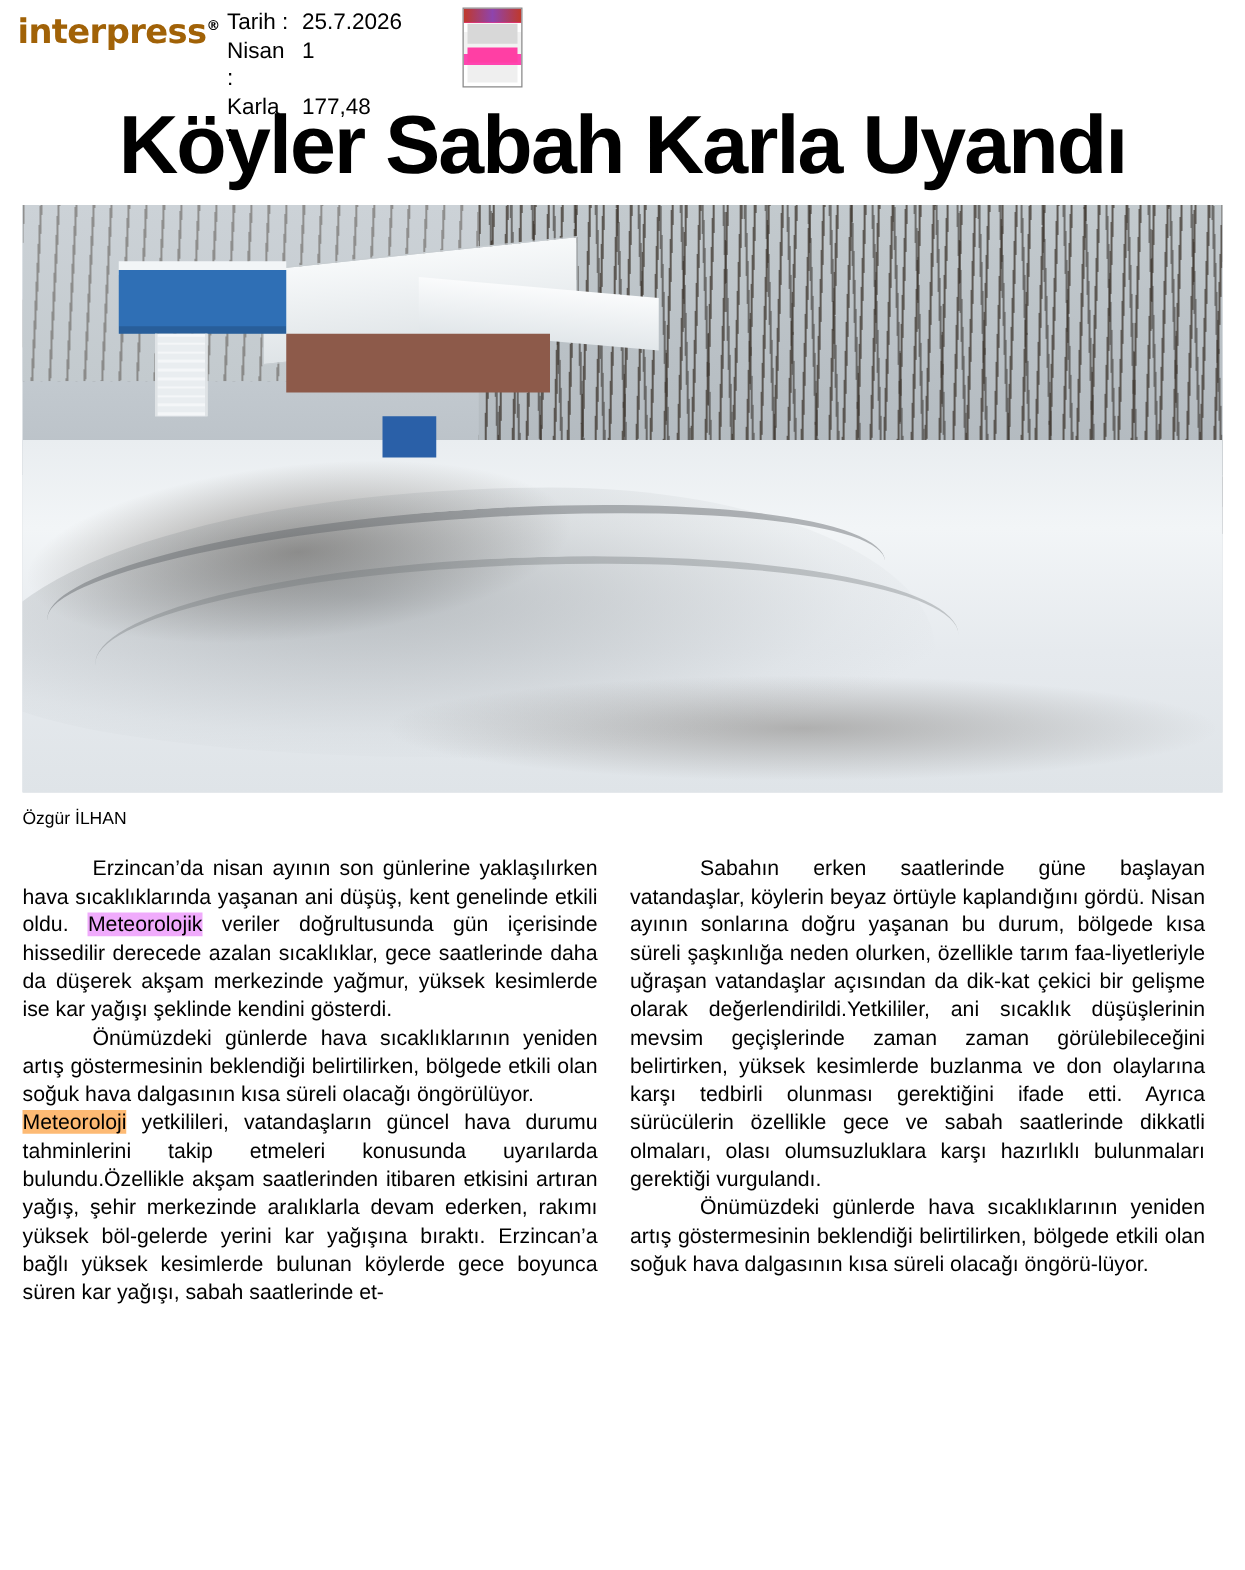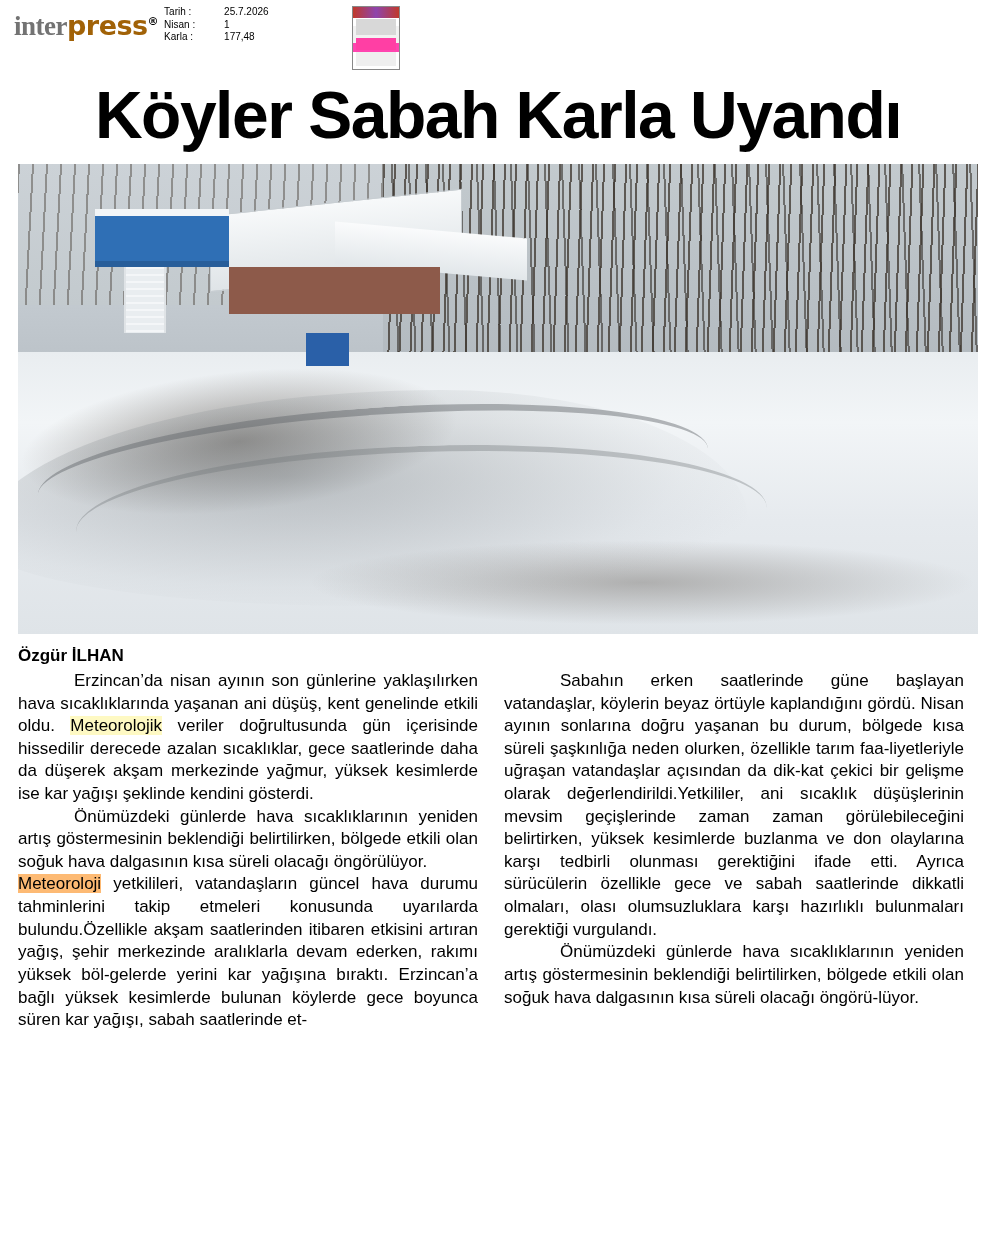--- a/index.html
+++ b/index.html
@@ -32,40 +32,40 @@
   }
   .logo {
     font-size: 27px;
     font-weight: bold;
     letter-spacing: -0.5px;
     line-height: 1;
     padding-top: 6px;
     white-space: nowrap;
     font-family: "DejaVu Sans", sans-serif;
   }
-  .logo .inter { color: #737373; font-family: Liberation Serif, serif; }
+  .logo .inter { color: #a16207; }
   .logo .press { color: #a16207; }
   .logo .reg { font-size: 11px; vertical-align: super; color:#000; }
 
   .pubinfo {
     margin-left: 24px;
     font-size: 12.5px;
     line-height: 1.18;
     width: 205px;
   }
   .pubinfo .name {
     font-weight: bold;
     font-size: 13.5px;
     letter-spacing: .1px;
   }
   .pubinfo .line { white-space: nowrap; overflow: hidden; }
 
   .metainfo {
     margin-left: 6px;
-    font-size: 10px;
+    font-size: 18px;
     line-height: 1.25;
     width: 180px;
   }
   .metainfo .row { display: flex; }
   .metainfo .k { width: 52px; }
   .metainfo .sep { width: 8px; }
   .metainfo .v { }
 
   .thumb {
     margin-left: 8px;
@@ -199,43 +199,43 @@
     border-left: 2px solid #dfe3e6;
     border-right: 2px solid #dfe3e6;
   }
   .ph-barrel {
     position:absolute; left:30%; top:36%; width:4.5%; height:7%;
     background:#2a60a8;
   }
 
   
   .byline {
-    font-weight: bold;
-    font-size: 17px;
-    margin: 12px 0 4px 18px;
+    font-weight: normal;
+    font-size: 14px;
+    margin: 12px 0 22px 18px;
   }
   .columns {
     margin: 0 18px;
     display: flex;
     gap: 26px;
   }
   .col {
     width: 460px;
     font-size: 17px;
     line-height: 1.33;
     text-align: justify;
     text-justify: inter-word;
     hyphens: manual;
   }
   .col p {
     margin: 0 0 0 0;
     text-indent: 56px;
   }
   .col p.noindent { text-indent: 0; }
-  .hl-green { background: #fef9c3; }
+  .hl-green { background: #f0abfc; }
   .hl-cyan  { background: #fdba74; }
 </style>
 </head>
 <body>
 
 <div class="page">
 
   <div class="header">
 
     <div class="logo">

